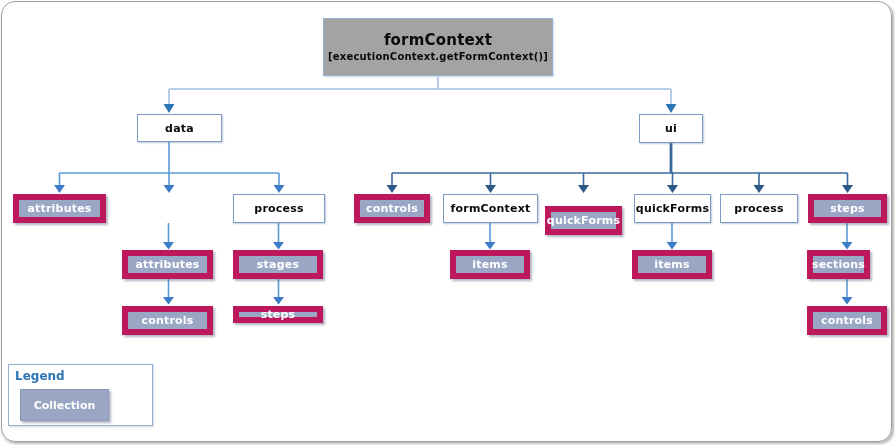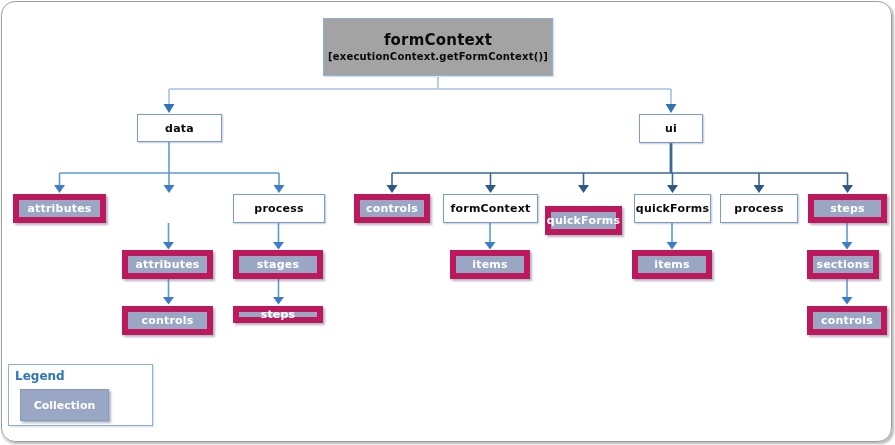--- a/index.html
+++ b/index.html
@@ -117,21 +117,21 @@
   <div class="node plain" style="left:443px;top:194px;width:95px;height:29px">formContext</div>
   <div class="node collection" style="left:545px;top:206px;width:77px;height:29px">quickForms</div>
   <div class="node plain" style="left:634px;top:194px;width:77px;height:29px">quickForms</div>
   <div class="node plain" style="left:720px;top:194px;width:78px;height:29px">process</div>
   <div class="node collection" style="left:808px;top:194px;width:79px;height:29px">steps</div>
 
   <div class="node collection" style="left:122px;top:250px;width:91px;height:29px">attributes</div>
   <div class="node collection" style="left:233px;top:250px;width:90px;height:29px">stages</div>
   <div class="node collection" style="left:450px;top:250px;width:80px;height:29px">items</div>
   <div class="node collection" style="left:632px;top:250px;width:80px;height:29px">items</div>
-  <div class="node collection" style="left:807px;top:250px;width:72px;height:29px">sections</div>
+  <div class="node collection" style="left:807px;top:250px;width:63px;height:29px">sections</div>
 
   <div class="node collection" style="left:122px;top:306px;width:91px;height:29px">controls</div>
   <div class="node collection" style="left:233px;top:306px;width:90px;height:17px">steps</div>
   <div class="node collection" style="left:807px;top:306px;width:80px;height:29px">controls</div>
 
   <div id="legend">
     <span id="legend-title">Legend</span>
     <div id="legend-swatch">Collection</div>
   </div>
 

